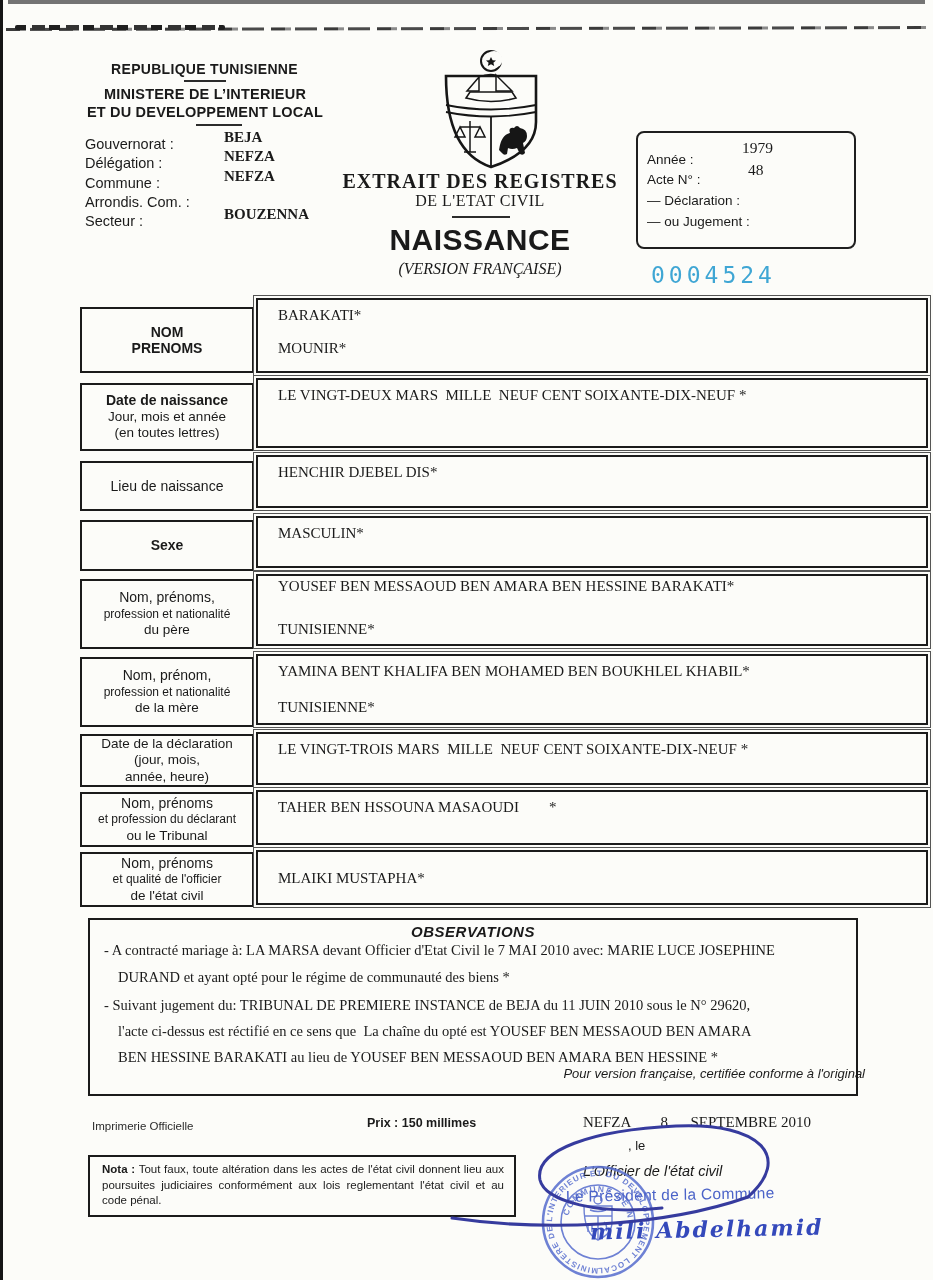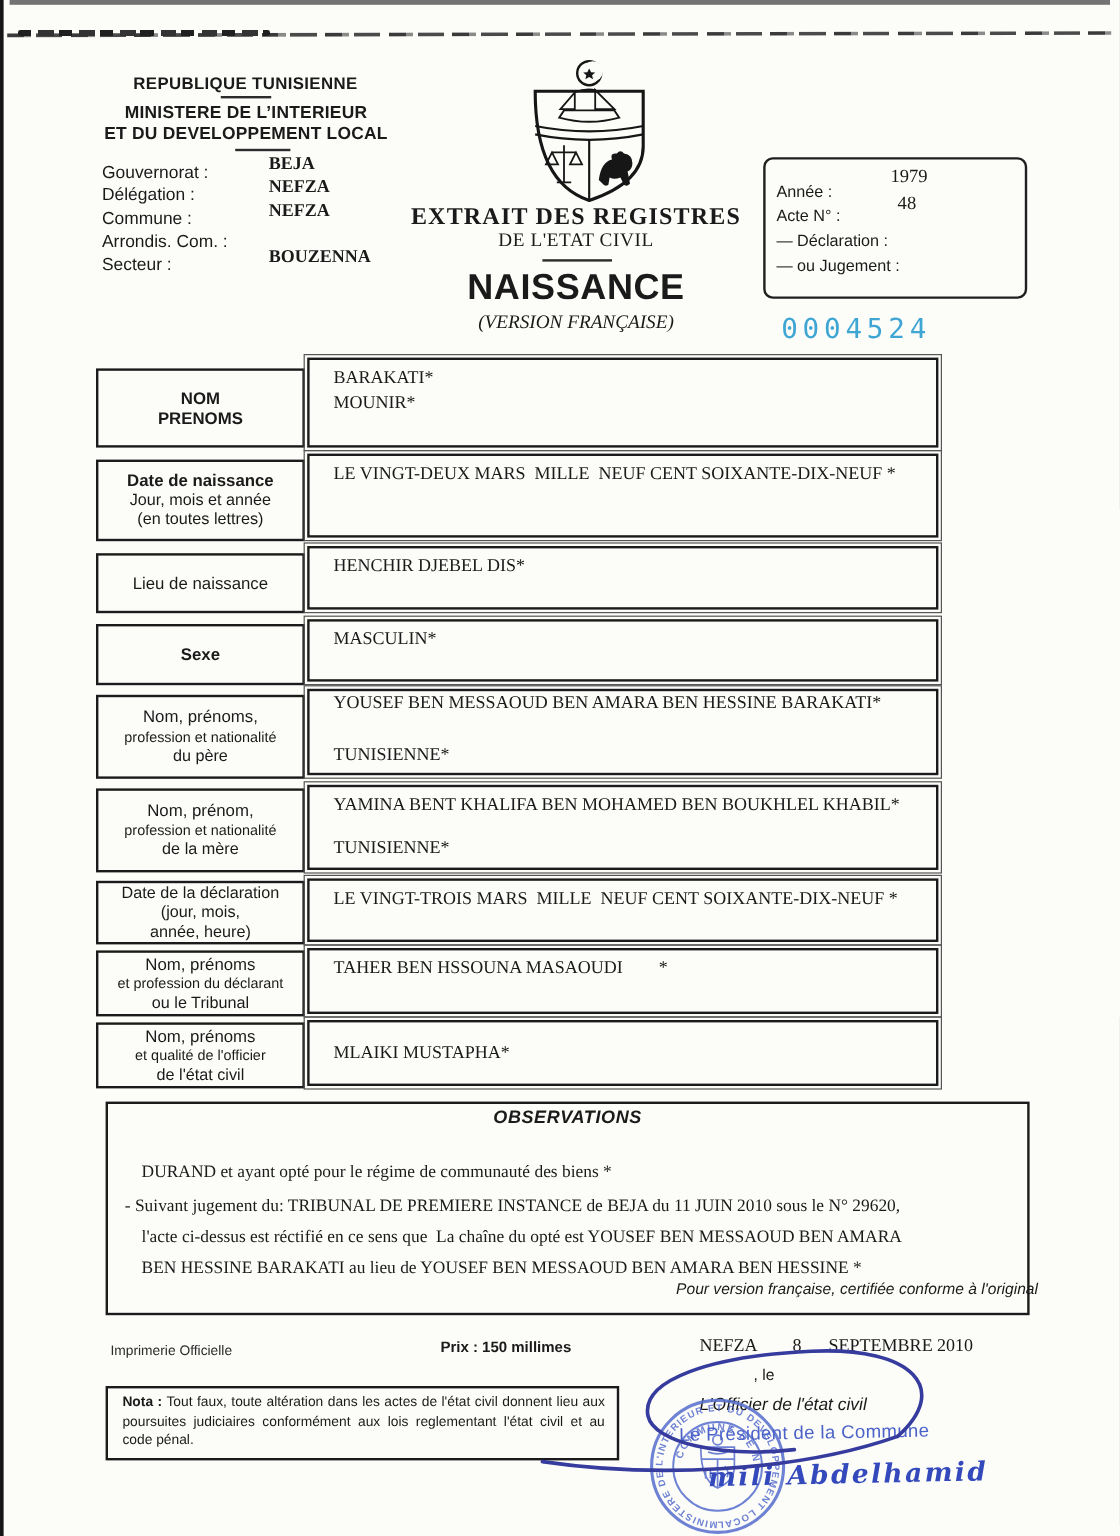--- a/index.html
+++ b/index.html
@@ -31,21 +31,21 @@
   .u3{position:absolute;left:452px;top:216px;width:58px;height:2px;background:#2c2c2c;}
   .t3{position:absolute;left:330px;top:223px;width:300px;text-align:center;font-size:30px;font-weight:800;letter-spacing:.5px;}
   .t4{position:absolute;left:330px;top:260px;width:300px;text-align:center;font-family:"Liberation Serif",serif;font-style:italic;font-size:16px;}
   
   .acte-box{position:absolute;left:636px;top:131px;width:216px;height:114px;border:2.5px solid #1f1f1f;border-radius:8px;}
   .acte-box .a-lbl{position:absolute;left:9px;font-size:13.5px;}
   .acte-box .a-val{position:absolute;font-family:"Liberation Serif",serif;font-size:15.5px;}
   .serial{position:absolute;left:651px;top:262px;font-family:"DejaVu Sans Mono",monospace;font-size:23px;letter-spacing:4px;color:#3fa6d4;font-weight:400;}
   
   .lbl-box{position:absolute;left:80px;width:170px;border:2.5px solid #1b1b1b;display:flex;flex-direction:column;justify-content:center;align-items:center;text-align:center;line-height:16.5px;}
-  .val-box{position:absolute;left:256px;width:526px;border:2px solid #1b1b1b;outline:1px solid #555;outline-offset:2px;box-sizing:border-box;padding:7px 0 0 20px;}
+  .val-box{position:absolute;left:256px;width:672px;border:2px solid #1b1b1b;outline:1px solid #555;outline-offset:2px;box-sizing:border-box;padding:7px 0 0 20px;}
   .l1{font-size:14px;font-weight:600;}
   .l2{font-size:12px;}
   .l3{font-size:13.5px;}
   .v{font-family:"Liberation Serif",serif;font-size:15px;white-space:pre;}
   
   .obs-box{position:absolute;left:88px;top:918px;width:770px;height:178px;border:2px solid #1b1b1b;box-sizing:border-box;}
   .obs-title{position:absolute;left:0;top:3px;width:100%;text-align:center;font-size:15px;font-weight:700;font-style:italic;letter-spacing:.5px;}
   .obs-line{position:absolute;left:14px;font-family:"Liberation Serif",serif;font-size:14.5px;white-space:pre;}
   .obs-indent{left:28px;}
   
@@ -130,21 +130,21 @@
     <div class="a-lbl" style="top:81px">— ou Jugement :</div>
   </div>
   <div class="serial">0004524</div>
 
   <div class="lbl-box" style="top:307px;height:62px">
     <span class="l1">NOM</span>
     <span class="l1" style="margin-top:0">PRENOMS</span>
   </div>
   <div class="val-box" style="top:298px;height:75px">
     <div class="v">BARAKATI*</div>
-    <div class="v" style="margin-top:4px">MOUNIR*</div>
+    <div class="v" style="margin-top:16px">MOUNIR*</div>
   </div>
 
   <div class="lbl-box" style="top:383px;height:64px">
     <span class="l1">Date de naissance</span>
     <span class="l3">Jour, mois et année</span>
     <span class="l3">(en toutes lettres)</span>
   </div>
   <div class="val-box" style="top:378px;height:70px">
     <div class="v">LE VINGT-DEUX MARS  MILLE  NEUF CENT SOIXANTE-DIX-NEUF *</div>
   </div>
@@ -205,20 +205,21 @@
     <span class="l1" style="font-weight:500">Nom, prénoms</span>
     <span class="l2">et qualité de l'officier</span>
     <span class="l3">de l'état civil</span>
   </div>
   <div class="val-box" style="top:850px;height:55px;padding-top:18px">
     <div class="v">MLAIKI MUSTAPHA*</div>
   </div>
 
   <div class="obs-box">
     <div class="obs-title">OBSERVATIONS</div>
+    <div class="obs-line" style="top:22px">- A contracté mariage à: LA MARSA devant Officier d'Etat Civil le 7 MAI 2010 avec: MARIE LUCE JOSEPHINE</div>
     <div class="obs-line obs-indent" style="top:49px">DURAND et ayant opté pour le régime de communauté des biens *</div>
     <div class="obs-line" style="top:77px">- Suivant jugement du: TRIBUNAL DE PREMIERE INSTANCE de BEJA du 11 JUIN 2010 sous le N° 29620,</div>
     <div class="obs-line obs-indent" style="top:103px">l'acte ci-dessus est réctifié en ce sens que  La chaîne du opté est YOUSEF BEN MESSAOUD BEN AMARA</div>
     <div class="obs-line obs-indent" style="top:129px">BEN HESSINE BARAKATI au lieu de YOUSEF BEN MESSAOUD BEN AMARA BEN HESSINE *</div>
   </div>
 
   <div class="certification">Pour version française, certifiée conforme à l'original</div>
   <div class="place-date">NEFZA        8      SEPTEMBRE 2010</div>
   <div class="imprimerie">Imprimerie Officielle</div>
   <div class="prix">Prix : 150 millimes</div>

